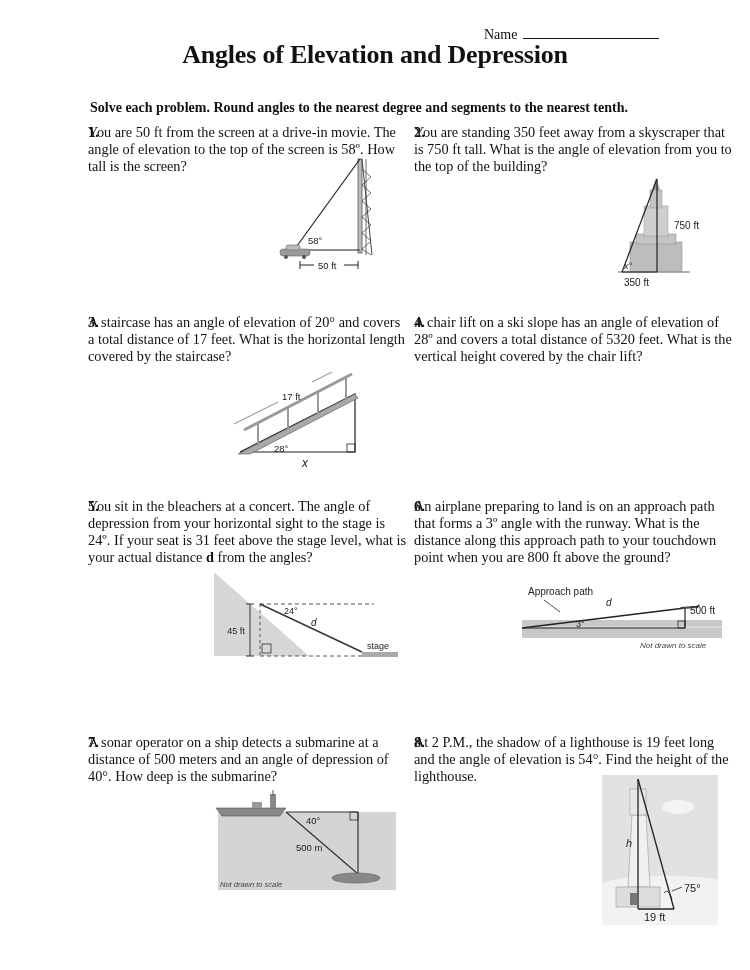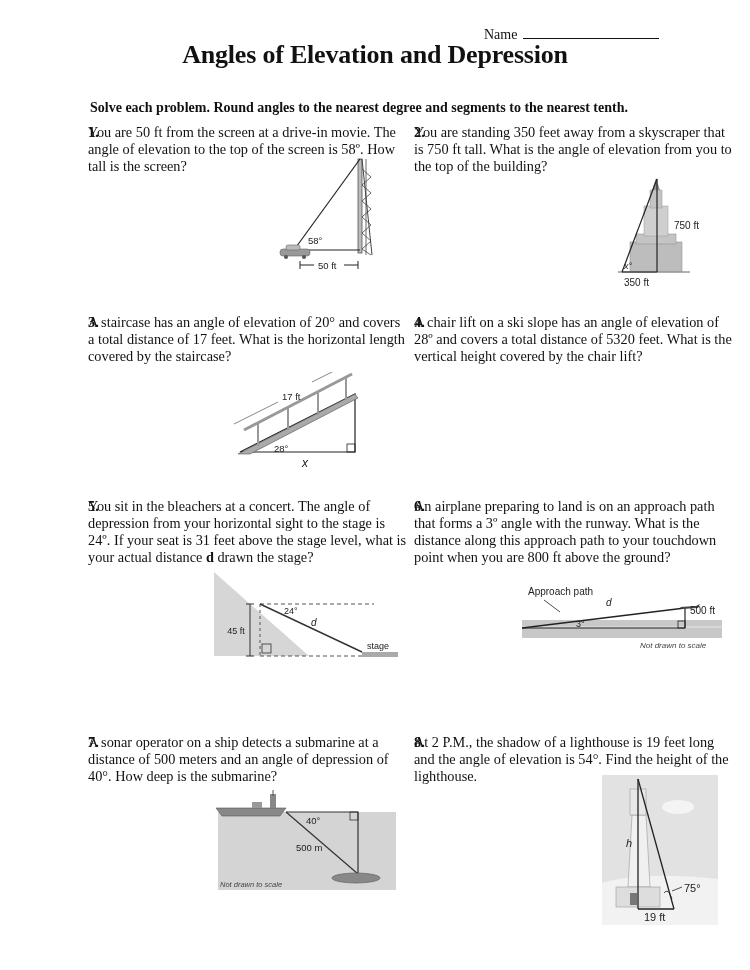--- a/index.html
+++ b/index.html
@@ -92,21 +92,21 @@
   <text x="72" y="95" font-size="12" font-style="italic" font-family="Liberation Serif, serif" fill="#222">x</text>
 </svg>
 
 <div class="problem" style="left:414px; top:314px; width:320px;">
   <span class="num">4.</span>
   <div class="text">A chair lift on a ski slope has an angle of elevation of 28º and covers a total distance of 5320 feet.  What is the vertical height covered by the chair lift?</div>
 </div>
 
 <div class="problem" style="left:88px; top:498px; width:320px;">
   <span class="num">5.</span>
-  <div class="text"><span>You sit in the bleachers at a concert.  The angle of depression from your horizontal sight to the stage is 24º.  If your seat is 31 feet above the stage level, what is your actual distance </span><b>d</b><span> drawn the stage?</span></div>
+  <div class="text"><span>You sit in the bleachers at a concert.  The angle of depression from your horizontal sight to the stage is 24º.  If your seat is 31 feet above the stage level, what is your actual distance </span><b>d</b><span> from the angles?</span></div>
 </div>
 <svg class="fig" style="left:214px; top:572px;" width="186" height="86">
   <polygon points="0,0 95,84 0,84" fill="#d6d6d6"></polygon>
   <line x1="46" y1="32" x2="160" y2="32" stroke="#555" stroke-width="1" stroke-dasharray="4,3"></line>
   <line x1="46" y1="84" x2="150" y2="84" stroke="#555" stroke-width="1" stroke-dasharray="4,3"></line>
   <line x1="46" y1="32" x2="46" y2="84" stroke="#555" stroke-width="1" stroke-dasharray="3,3"></line>
   <line x1="46" y1="32" x2="148" y2="80" stroke="#333" stroke-width="1.4"></line>
   <rect x="48" y="72" width="9" height="9" fill="none" stroke="#333" stroke-width="0.8"></rect>
   <line x1="36" y1="32" x2="36" y2="84" stroke="#333" stroke-width="1"></line>
   <line x1="32" y1="32" x2="40" y2="32" stroke="#333" stroke-width="1"></line>

